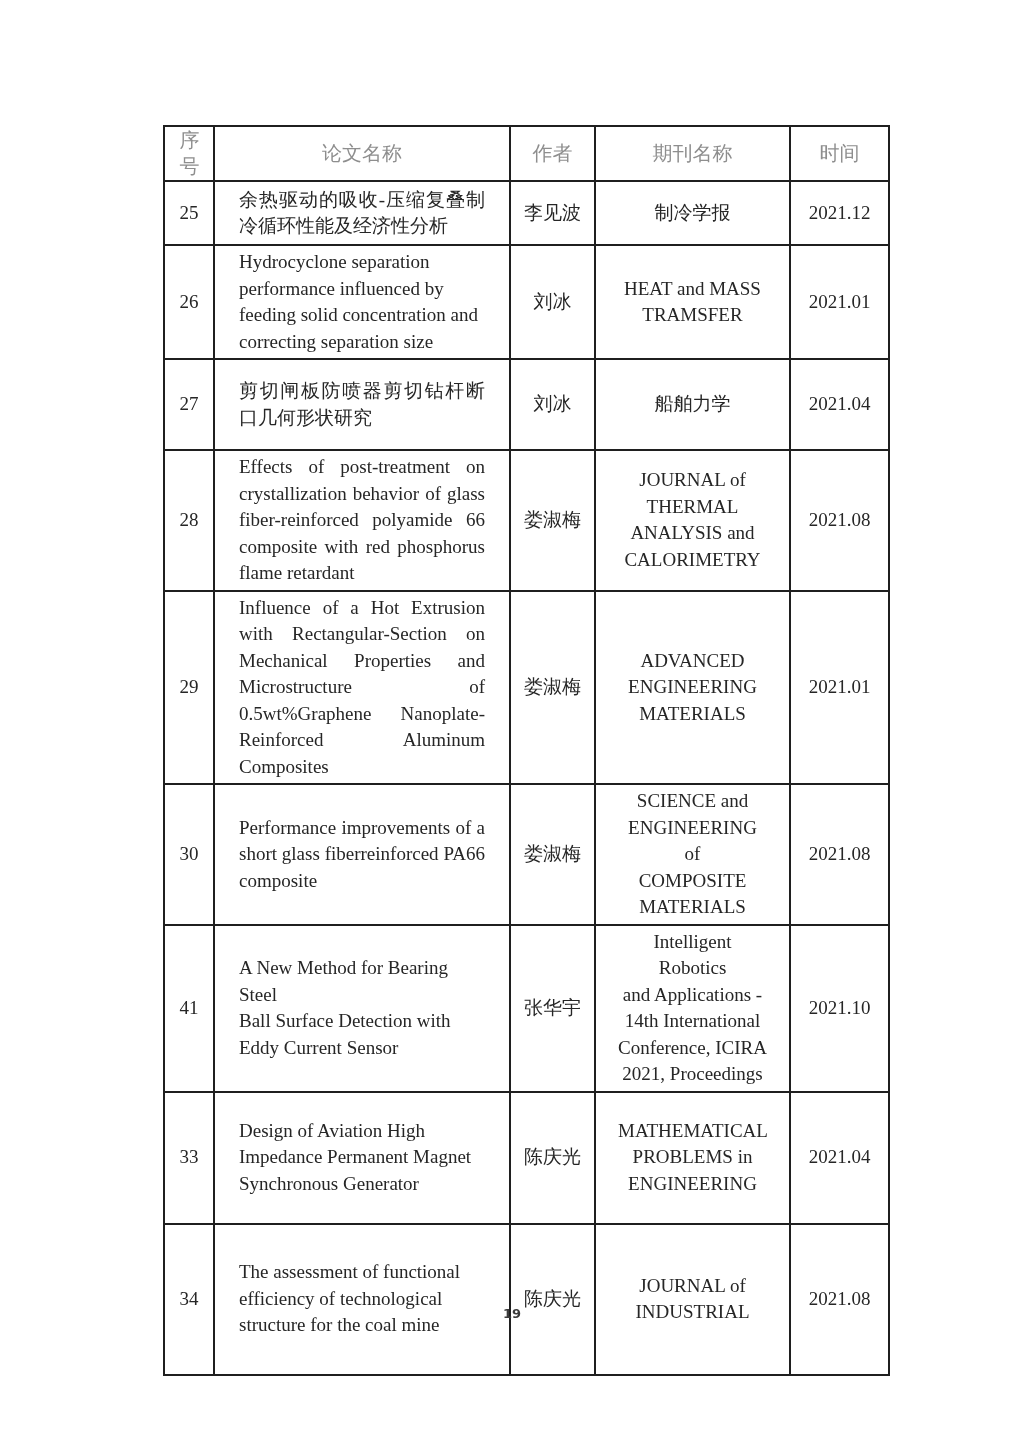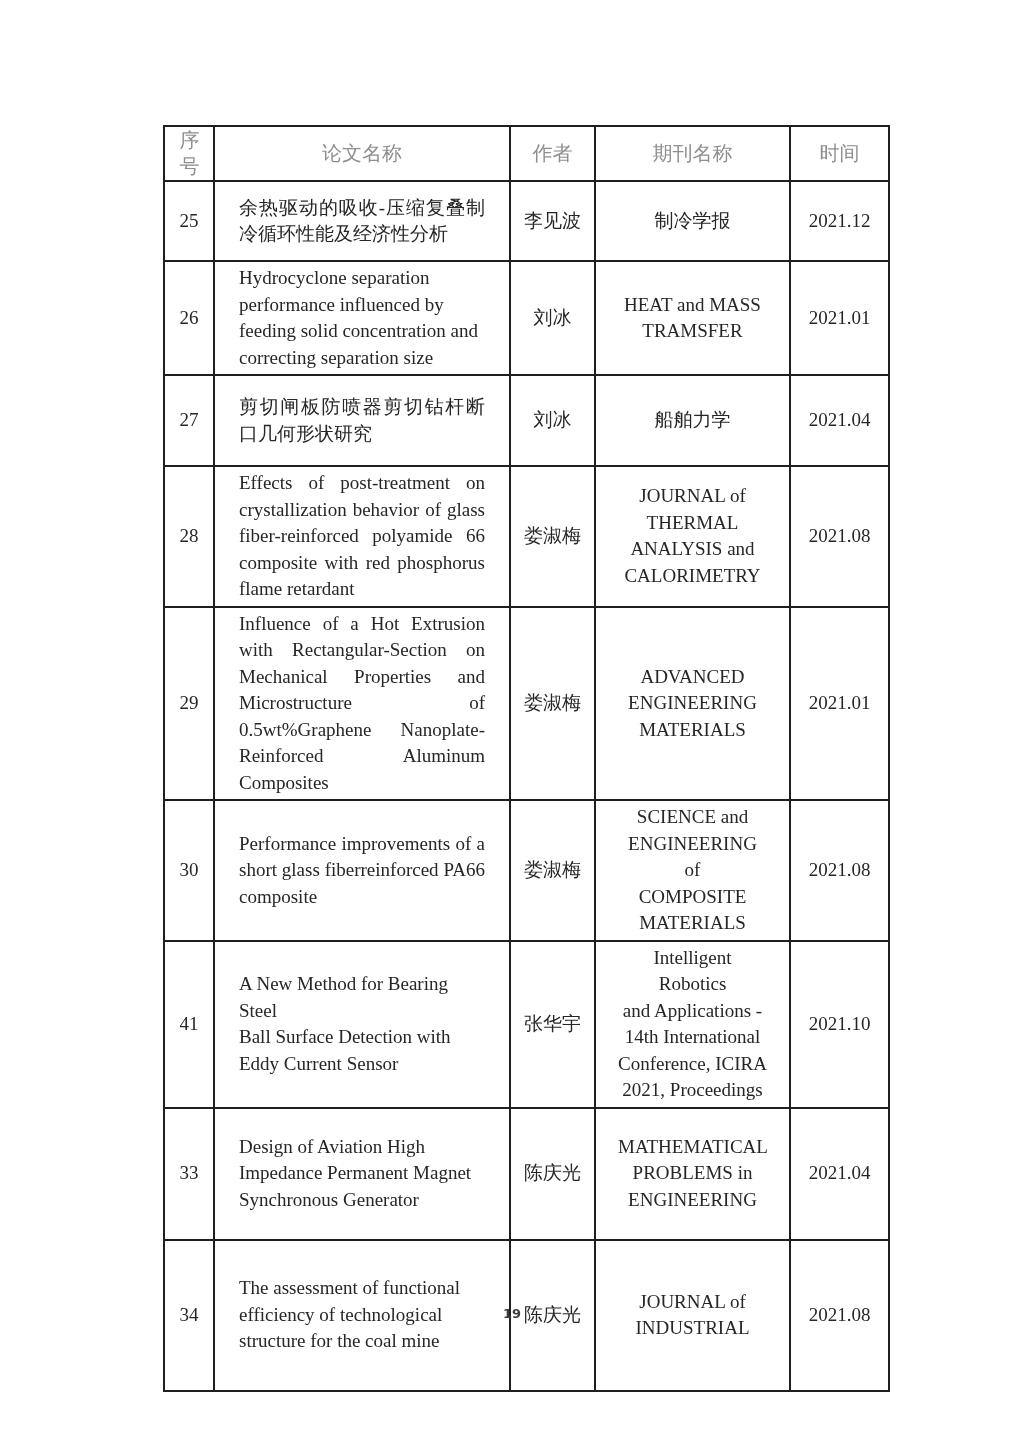--- a/index.html
+++ b/index.html
@@ -42,21 +42,21 @@
     font-size:20px;
     text-align:center;
   }
   .hdr-narrow{
     display:inline-block;
     width:1.05em;
     line-height:26px;
     text-align:right;
   }
   
-  .pub-table tbody tr:nth-child(1){height:80px;}
+  .pub-table tbody tr:nth-child(1){height:64px;}
   .pub-table tbody tr:nth-child(2){height:107px;}
   .pub-table tbody tr:nth-child(3){height:91px;}
   .pub-table tbody tr:nth-child(4){height:135px;}
   .pub-table tbody tr:nth-child(5){height:190px;}
   .pub-table tbody tr:nth-child(6){height:110px;}
   .pub-table tbody tr:nth-child(7){height:56px;}
   .pub-table tbody tr:nth-child(8){height:132px;}
   .pub-table tbody tr:nth-child(9){height:151px;}
   .pub-table tbody tr:nth-child(10){height:77px;}
 

